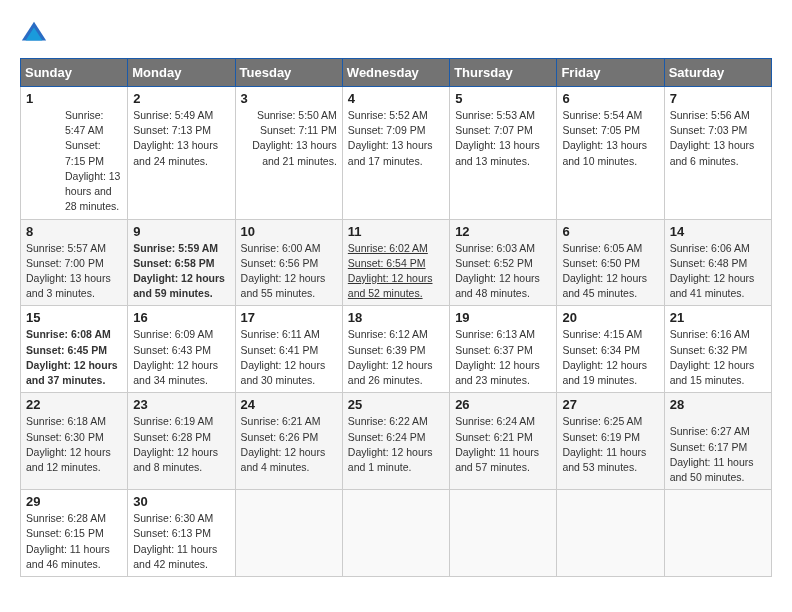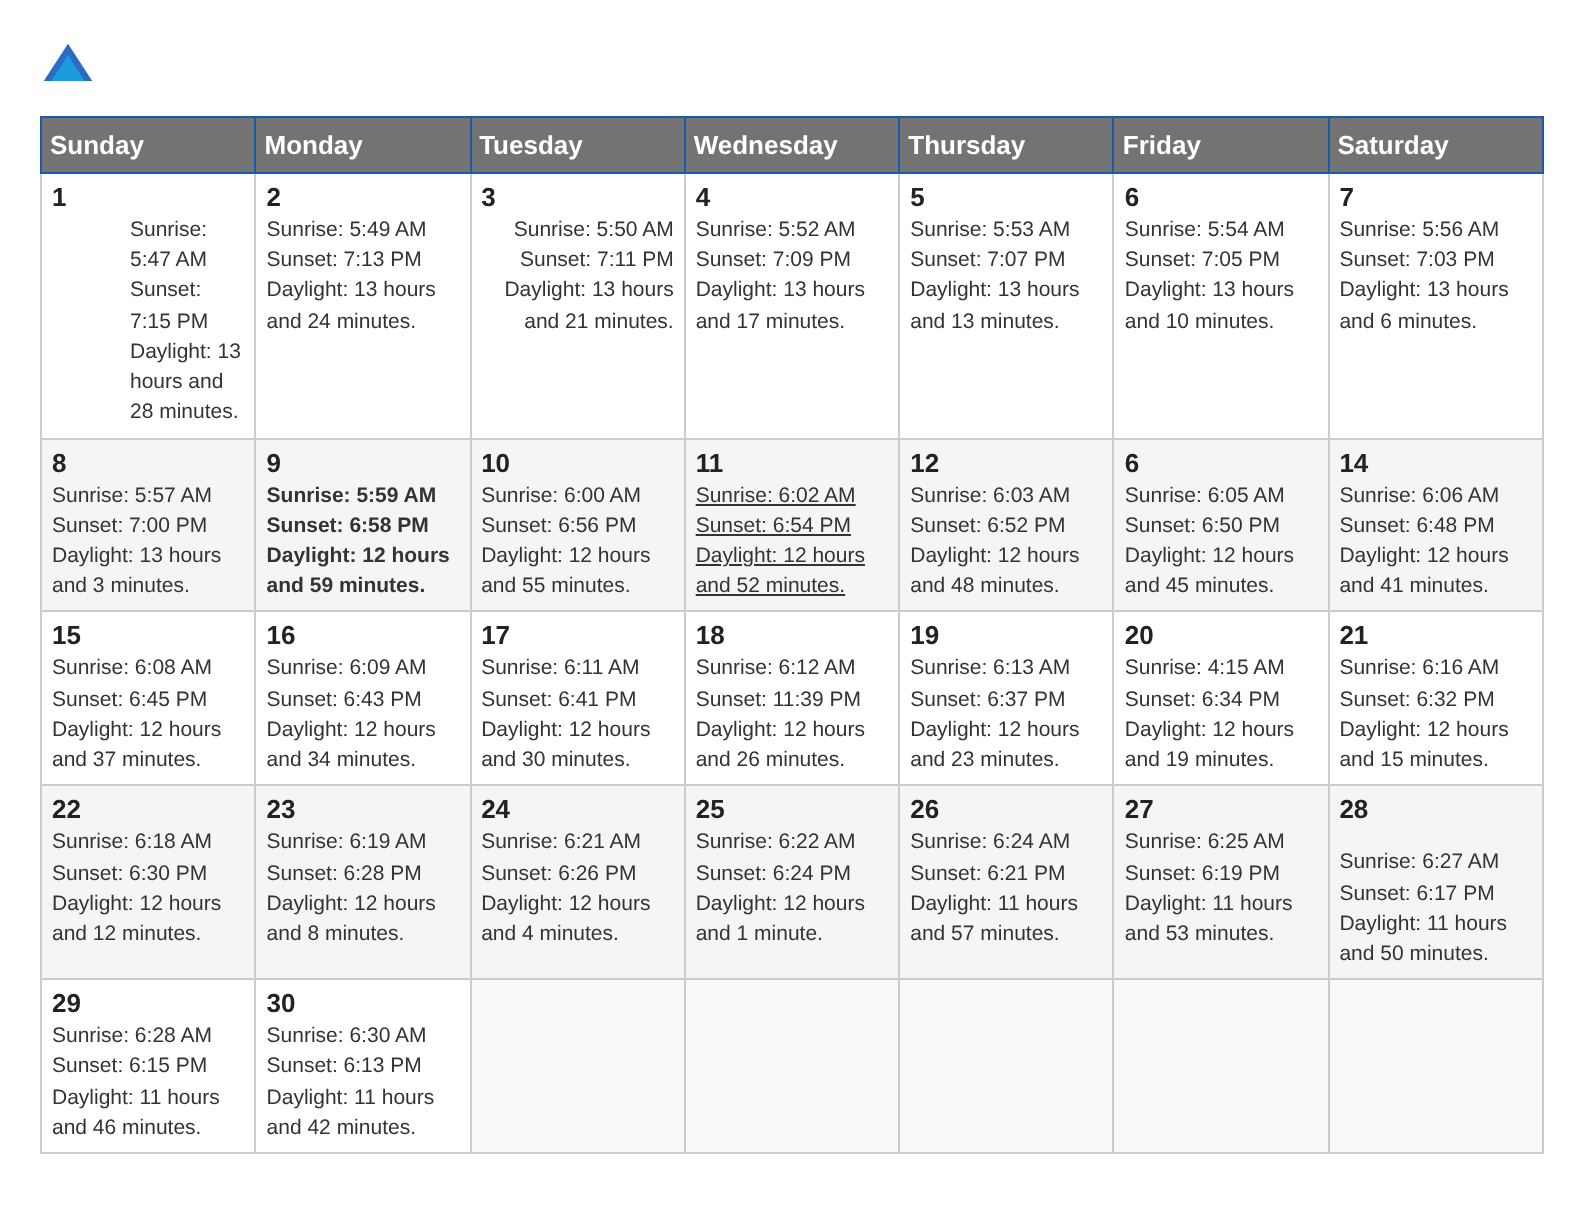--- a/index.html
+++ b/index.html
@@ -206,40 +206,40 @@
         <td>
           <span class="day-num">14</span>
           <div class="day-info" style="white-space: pre-line;">Sunrise: 6:06 AM
 Sunset: 6:48 PM
 Daylight: 12 hours and 41 minutes.</div>
         </td>
       </tr>
       <tr>
         <td>
           <span class="day-num">15</span>
-          <div class="day-info" style="white-space: pre-line;">Sunrise: 6:08 AM
+          <div class="day-info" style="white-space: pre-line; font-weight: bold;">Sunrise: 6:08 AM
 Sunset: 6:45 PM
 Daylight: 12 hours and 37 minutes.</div>
         </td>
         <td>
           <span class="day-num">16</span>
           <div class="day-info" style="white-space: pre-line;">Sunrise: 6:09 AM
 Sunset: 6:43 PM
 Daylight: 12 hours and 34 minutes.</div>
         </td>
         <td>
           <span class="day-num">17</span>
           <div class="day-info" style="white-space: pre-line;">Sunrise: 6:11 AM
 Sunset: 6:41 PM
 Daylight: 12 hours and 30 minutes.</div>
         </td>
         <td>
           <span class="day-num">18</span>
           <div class="day-info" style="white-space: pre-line;">Sunrise: 6:12 AM
-Sunset: 11:39 PM
+Sunset: 6:39 PM
 Daylight: 12 hours and 26 minutes.</div>
         </td>
         <td>
           <span class="day-num">19</span>
           <div class="day-info" style="white-space: pre-line;">Sunrise: 6:13 AM
 Sunset: 6:37 PM
 Daylight: 12 hours and 23 minutes.</div>
         </td>
         <td>
           <span class="day-num">20</span>

